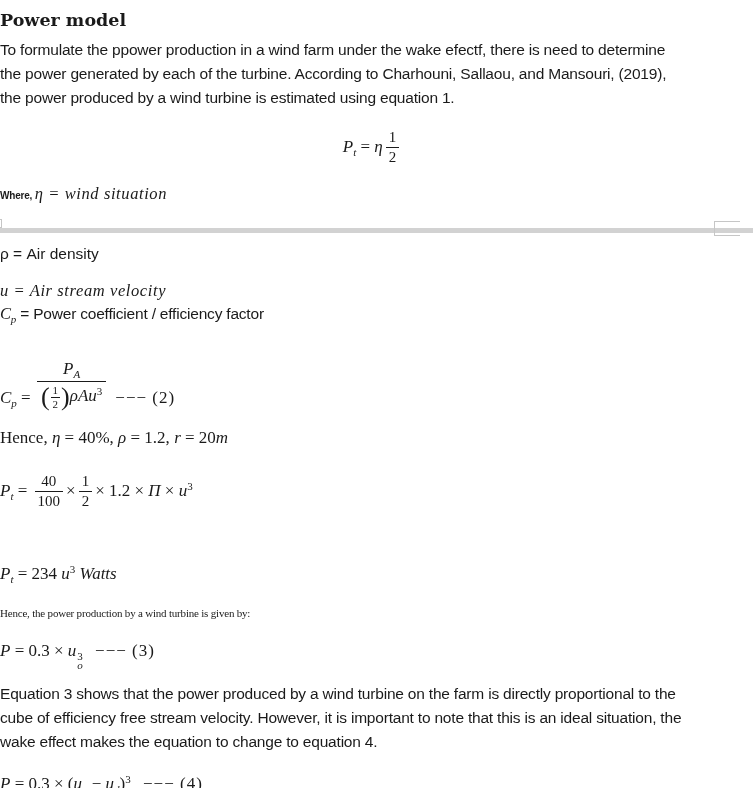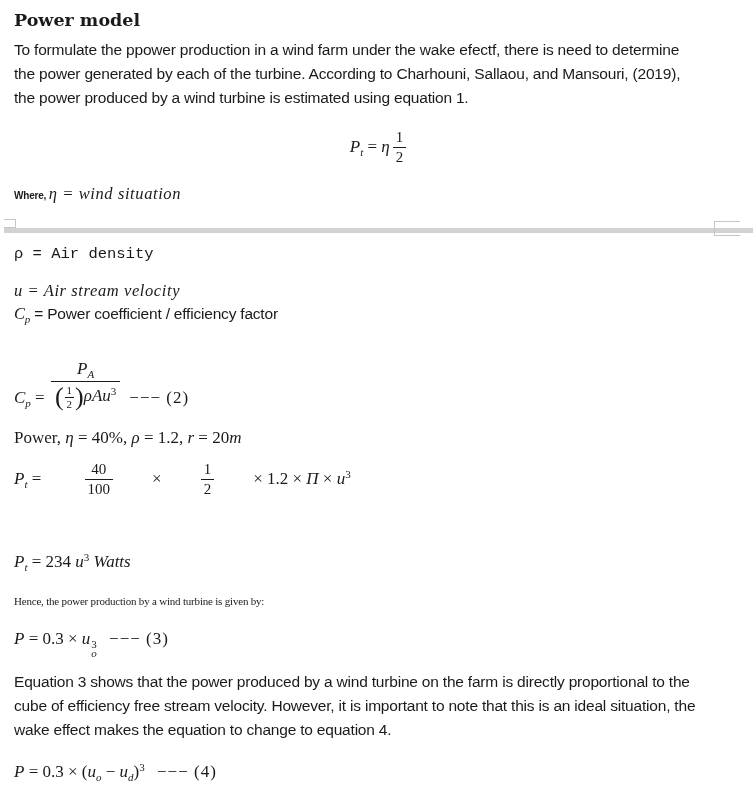--- a/index.html
+++ b/index.html
@@ -1,20 +1,20 @@
 <!DOCTYPE html>
 <html><head>
 <meta charset="utf-8">
 <style>
   html,body{margin:0;padding:0;background:#ffffff;}
   .page{
     position:relative;
     width:753px;height:788px;
     box-sizing:border-box;
-    padding:8px 8px 0 14px;
+    padding:8px 8px 0 0;
     overflow:hidden;
     color:#1a1a1a;
     background:#ffffff;
   }
   .serif{font-family:"Liberation Serif",serif;}
   .sans{font-family:"Liberation Sans",sans-serif;letter-spacing:-0.2px;}
   .it{font-style:italic;}
   .b{font-weight:bold;}
 
   .heading{
@@ -52,29 +52,29 @@
   
   .pagebreak{position:relative;height:5px;background:#d2d2d2;margin:20px -8px 0 -10px;}
   .pb-left{position:absolute;left:0;top:-9px;width:12px;height:9px;border:1.5px solid #c6c6c6;background:#ffffff;box-sizing:border-box;border-left:none;}
   .pb-right{position:absolute;right:13px;top:-7px;width:26px;height:15px;border:1.5px solid #c6c6c6;background:transparent;box-sizing:border-box;border-right:none;}
 
   .where{margin-top:10px;font-size:16.5px;line-height:24px;}
   .where .lbl{font-family:Liberation Sans, sans-serif;font-weight:bold;font-size:10px;letter-spacing:-0.2px;}
   .where .expr{font-family:"Liberation Serif",serif;font-style:italic;letter-spacing:0.6px;}
 
   .def{font-size:16.5px;line-height:24px;}
-  .def-rho{margin-top:9px;font-family:Liberation Mono, monospace;font-size:15.5px;}
+  .def-rho{margin-top:9px;font-family:Liberation Sans, sans-serif;font-size:15.5px;}
   .def-u{margin-top:13px;font-family:"Liberation Serif",serif;font-style:italic;letter-spacing:0.6px;}
   .def-cp{margin-top:0;font-family:"Liberation Sans",sans-serif;font-size:15.5px;letter-spacing:-0.2px;line-height:22px;}
   .def-cp .sym{font-family:"Liberation Serif",serif;font-style:italic;font-size:16.5px;}
 
   .m1{margin-top:12px;height:50px;}
   .m2{margin-top:13px;height:72px;align-items:flex-end;}
   .given{margin-top:15px;font-size:17px;line-height:26px;}
-  .mpt{margin-top:2px;height:52px;gap:36px;}
+  .mpt{margin-top:14px;height:52px;}
   .eq301{margin-top:43px;font-size:17px;line-height:27px;}
   .hence{margin-top:13px;font-size:11px;line-height:26px;letter-spacing:-0.2px;}
   .eq3{margin-top:10px;font-size:17px;line-height:30px;}
   .para2{margin-top:12px;}
   .eq4{margin-top:16px;font-size:17px;line-height:28px;}
 </style>
 </head>
 <body>
 
 <div class="page">
@@ -113,21 +113,21 @@
   <div class="eqrow m2">
     <span class="tok"><span class="it">C</span><sub class="it">p</sub><span> = </span></span>
     <span class="bigfrac">
       <span class="bn"><span class="it">P</span><sub class="it">A</sub></span>
       <span class="bd"><span class="bp">(</span><span class="frac tiny"><span class="n">1</span><span class="d">2</span></span><span class="bp">)</span><span class="it">ρAu</span><sup>3</sup></span>
     </span>
     <span class="tok dashes">−−− (2)</span>
   </div>
 
   <div class="given serif">
-    <span>Power, </span><span class="it">η</span><span> = 40%, </span><span class="it">ρ</span><span> = 1.2,  </span><span class="it">r</span><span> = 20</span><span class="it">m</span>
+    <span>Hence, </span><span class="it">η</span><span> = 40%, </span><span class="it">ρ</span><span> = 1.2,  </span><span class="it">r</span><span> = 20</span><span class="it">m</span>
   </div>
 
   <div class="eqrow mpt">
     <span class="tok"><span class="it">P</span><sub class="it">t</sub><span> = </span></span>
     <span class="frac">
         <span class="n">40</span>
         <span class="d">100</span>
       </span>
     <span class="tok">×</span>
     <span class="frac">

